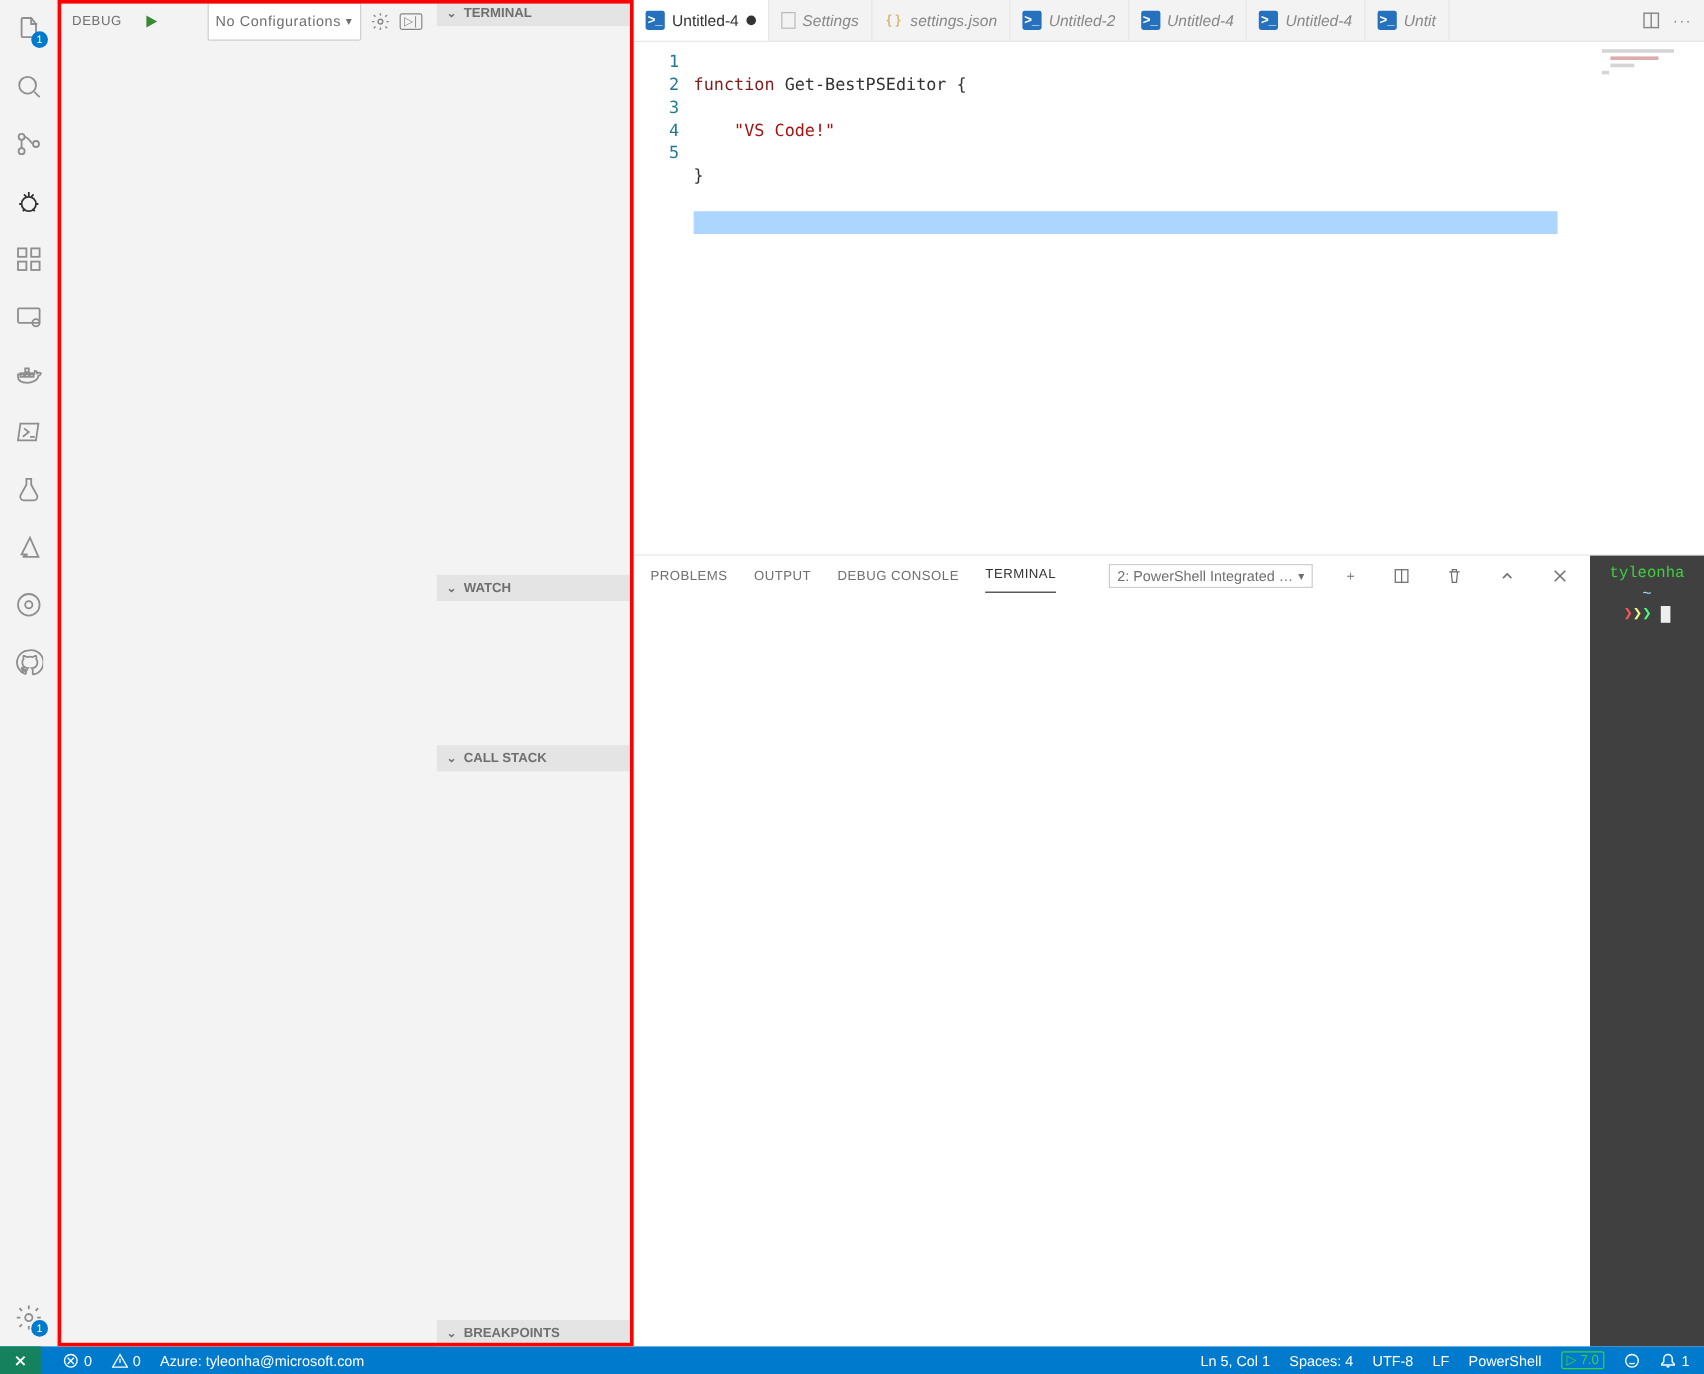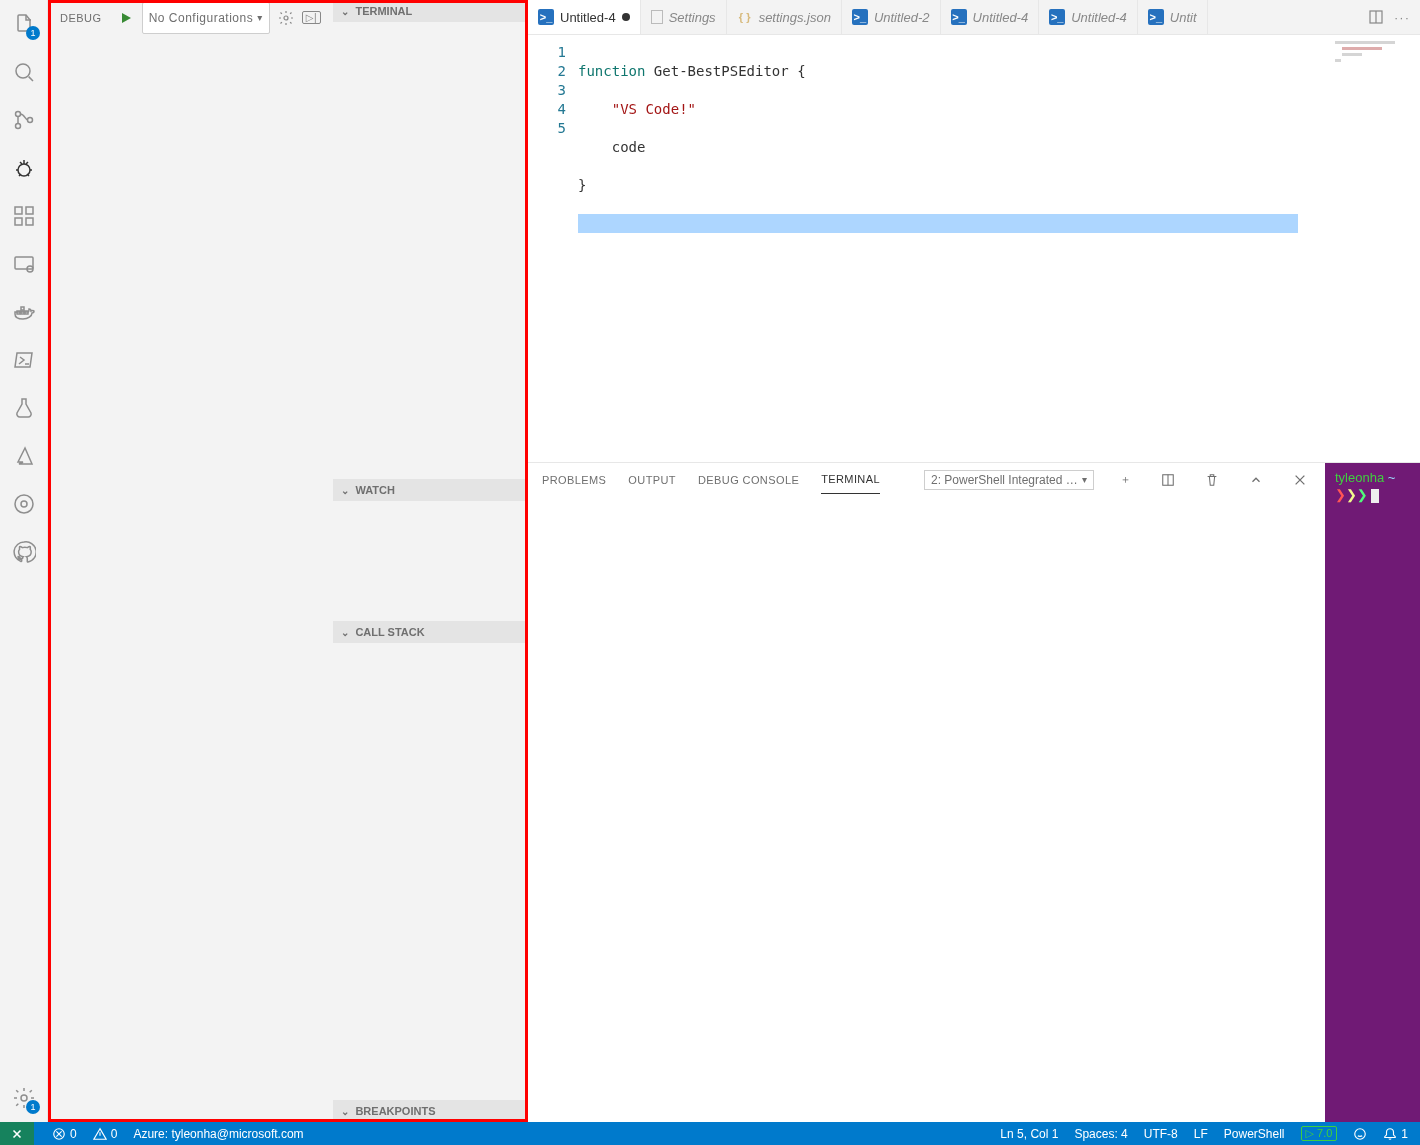--- a/index.html
+++ b/index.html
@@ -15,21 +15,21 @@
   .activity-item.active { color: #333; }
   .activity-item .badge { position: absolute; top: 26px; left: 26px; background: #007acc; color:#fff; font-size:9px; border-radius:8px; min-width:14px; height:14px; display:flex; align-items:center; justify-content:center; padding:0 3px;}
   .activity-bottom { display:flex; flex-direction:column; }
 
   
   .sidebar { width: 480px; background:#f3f3f3; border-right:1px solid #e7e7e7; display:flex; position:relative; }
   .sidebar.redbox { outline:3px solid #ff0000; outline-offset:-3px; }
   .sidebar-header { height:35px; display:flex; align-items:center; padding:0 12px; font-size:11px; color:#6f6f6f; letter-spacing:0.5px; gap:8px;}
   .sidebar-header .spacer { flex:1; }
   .play-icon { color:#388a34; }
-  .config-select { background:#fff; border:1px solid #cecece; padding:8px 6px; font-size:12px; display:flex; align-items:center; gap:4px; border-radius:2px;}
+  .config-select { background:#fff; border:1px solid #cecece; padding:8px 6px; font-size:12px; display:flex; align-items:center; gap:4px; border-radius:2px;margin-left:31px;}
   .section-header { height:22px; background:#e4e4e4; display:flex; align-items:center; padding:0 8px; font-size:11px; font-weight:700; color:#6f6f6f; gap:6px; cursor:pointer;}
   .section-body { background:#f3f3f3; }
   .section-body.variables { flex:1; min-height:300px;}
   .section-body.watch { height:120px;}
   .section-body.callstack { flex:1; min-height:200px;}
   
   .sidebar-sections { flex:1; display:flex; flex-direction:column; }
 
   
   .right-col { flex:1; display:flex; flex-direction:column; min-width:0;}
@@ -39,36 +39,36 @@
   .tab.active { background:#fff; color:#333; font-style:normal;}
   .tab .ficon { width:16px; height:16px; display:inline-flex; align-items:center; justify-content:center; font-size:11px;}
   .tab .dirty { width:8px; height:8px; border-radius:50%; background:#333; display:inline-block;}
   .tab-actions { margin-left:auto; display:flex; align-items:center; gap:10px; padding:0 10px; color:#888;}
   .ps-icon { background:#2671be; color:#fff; border-radius:2px; font-weight:bold; font-size:9px; width:16px; height:16px; display:inline-flex; align-items:center; justify-content:center; font-style:normal;}
 
   
   .editor-area { flex:1; display:flex; background:#fff; overflow:hidden;}
   .gutter { width:50px; text-align:right; padding:8px 12px 8px 0; color:#237893; font-family:Menlo,Consolas,monospace; font-size:14px; line-height:19px; user-select:none;}
   .code { flex:1; padding:8px 0; font-family:Menlo,Consolas,monospace; font-size:14px; line-height:19px; white-space:pre;}
-  .tok-kw { color:#0f766e; }
+  .tok-kw { color:#7f1d1d; }
   .tok-str { color:#a31515; }
   .line-sel { background:#add6ff; display:inline-block; width:720px; height:19px;}
   .minimap-ghost { width:90px; border-left:0px; }
   .minimap-ghost svg { opacity:0.35; }
 
   
   .panel { height:660px; border-top:1px solid #e7e7e7; display:flex; flex-direction:row; background:#fff;}
   .panel-tabs { height:33px; display:flex; align-items:center; padding:0 14px; gap:22px; font-size:11px; color:#6f6f6f;}
   .panel-tab { padding:8px 0; cursor:pointer; letter-spacing:0.4px;}
   .panel-tab.active { color:#333; border-bottom:1px solid #333;}
   .panel-tabs .spacer { flex:1;}
   .panel-action { color:#6f6f6f; cursor:pointer; padding:0 4px;}
   .term-select { border:1px solid #cecece; padding:2px 6px; font-size:12px; background:#fff; display:flex; align-items:center; gap:4px; max-width:170px; overflow:hidden;}
   .term-select span:first-child { overflow:hidden; text-overflow:ellipsis; white-space:nowrap;}
-  .terminal { flex:1; background:#701a75; color:#eee; font-family:Liberation Sans, sans-serif; font-size:13px; padding:6px 10px; line-height:17px;}
+  .terminal { flex:1; background:#404040; color:#eee; font-family:Liberation Mono, monospace; font-size:13px; padding:6px 10px; line-height:17px;text-align:center;}
   .terminal .user { color:#3fcf3f;}
   .terminal .tilde { color:#9cdcfe;}
   .terminal .p-red { color:#ff5555;}
   .terminal .p-yel { color:#f1fa8c;}
   .terminal .p-grn { color:#50fa7b;}
   .terminal .cursor { background:#eee; display:inline-block; width:8px; height:14px; vertical-align:middle;}
 
   
   .statusbar { height:23px; background:#007acc; color:#fff; display:flex; align-items:center; font-size:12px; padding:0 8px; gap:8px;}
   .statusbar .sb-item { display:flex; align-items:center; gap:4px; padding:0 4px; cursor:pointer;}
@@ -269,21 +269,20 @@
       <div class="gutter">
         <div>1</div>
         <div>2</div>
         <div>3</div>
         <div>4</div>
         <div>5</div>
       </div>
       <div class="code">
 <div><span class="tok-kw">function</span><span> Get-BestPSEditor {</span></div>
 <div><span>    </span><span class="tok-str">"VS Code!"</span></div>
-<div><span>    </span><span>code</span></div>
 <div><span>}</span></div>
 <div><span class="line-sel"></span></div>
       </div>
       <div class="minimap-ghost">
         <svg width="80" height="50">
             <rect x="5" y="6" width="60" height="3" fill="#888"></rect>
             <rect x="12" y="12" width="40" height="3" fill="#a31515"></rect>
             <rect x="12" y="18" width="20" height="3" fill="#888"></rect>
             <rect x="5" y="24" width="6" height="3" fill="#888"></rect>
           </svg>

